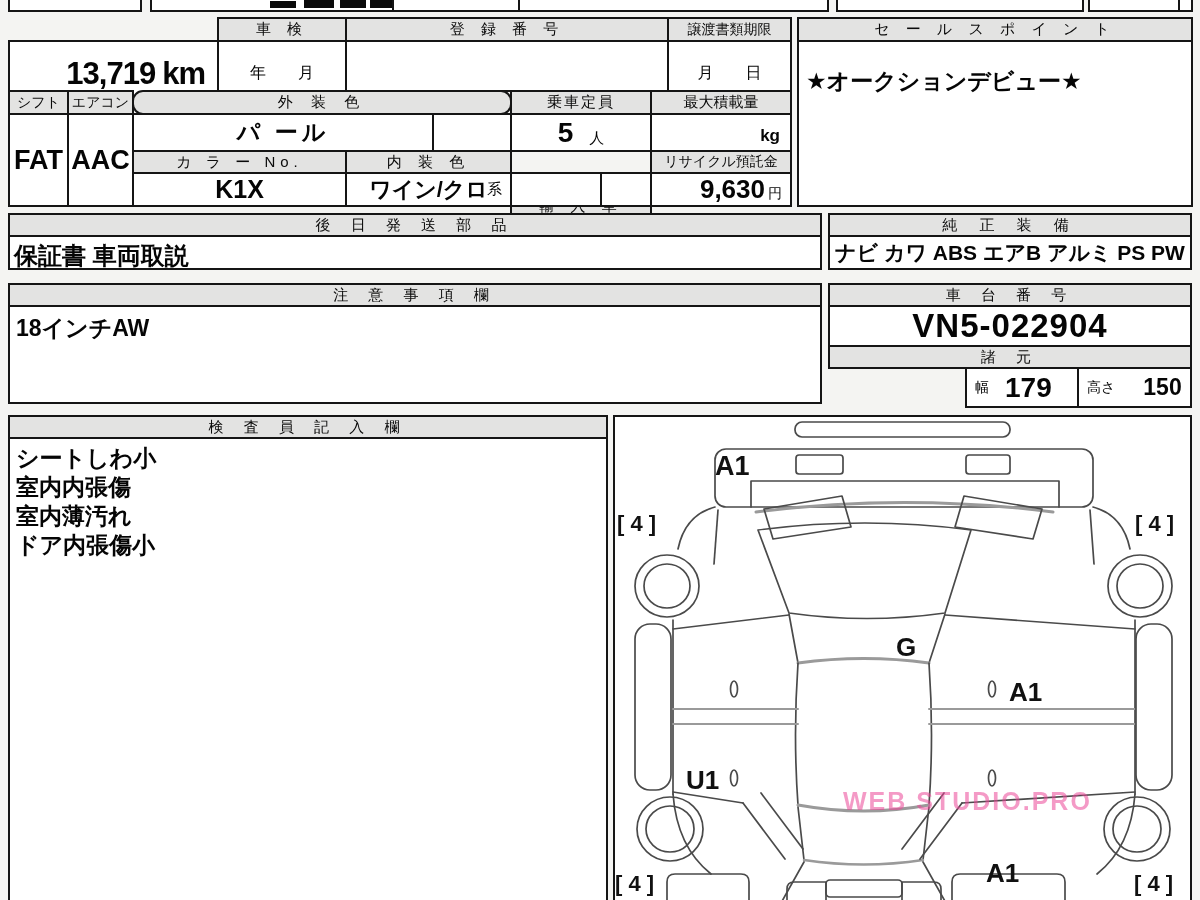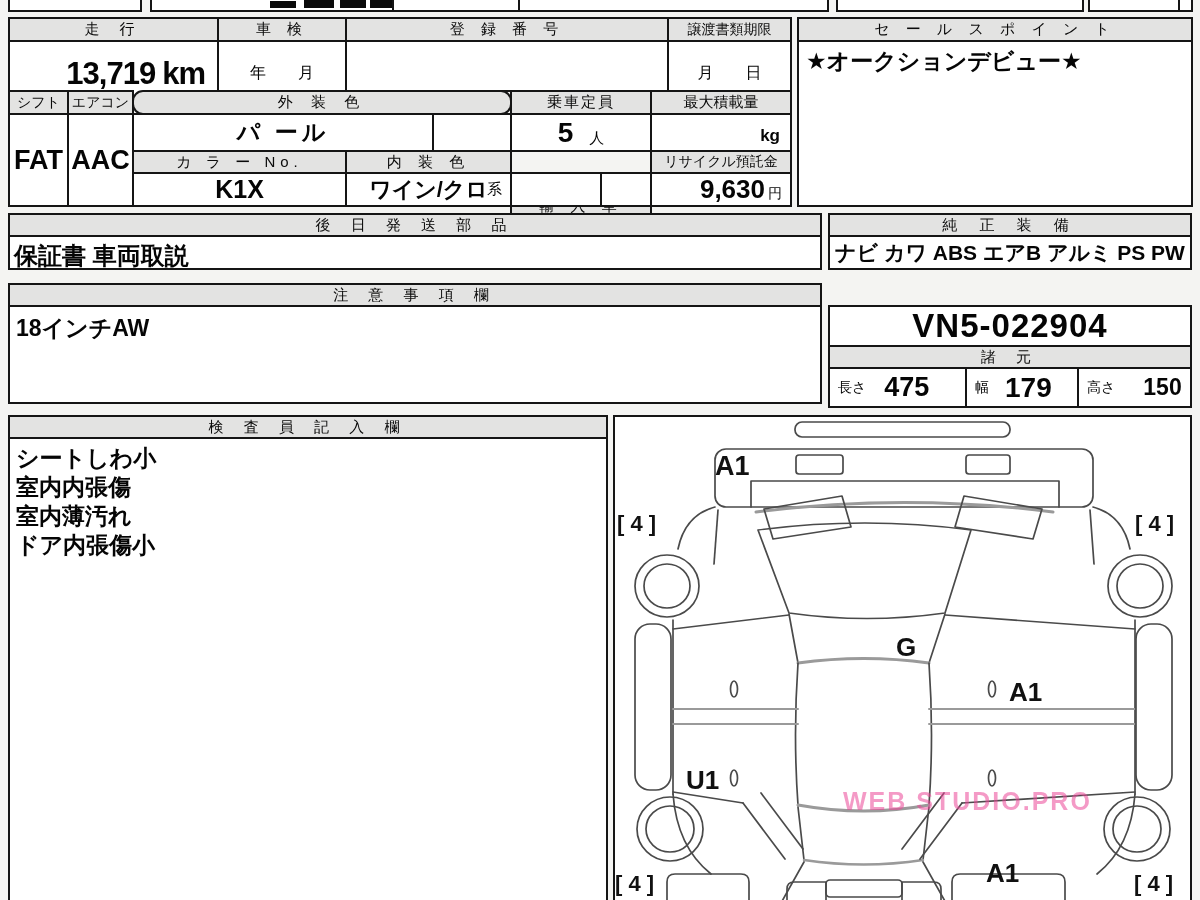--- a/index.html
+++ b/index.html
@@ -26,21 +26,20 @@
     <span class="blob" style="left:152px;bottom:2px;width:30px;height:9px;"></span>
     <span class="blob" style="left:188px;bottom:2px;width:26px;height:10px;"></span>
     <span class="blob" style="left:218px;bottom:2px;width:22px;height:8px;"></span>
   </div>
   <div class="cell cut" style="left:392px;top:-4px;width:128px;height:16px;"></div>
   <div class="cell cut" style="left:518px;top:-4px;width:311px;height:16px;"></div>
   <div class="cell cut" style="left:836px;top:-4px;width:248px;height:16px;"></div>
   <div class="cell cut" style="left:1088px;top:-4px;width:92px;height:16px;"></div>
   <div class="cell cut" style="left:1178px;top:-4px;width:15px;height:16px;"></div>
 
-  <div class="cell hdr" style="left:8px;top:17px;width:211px;height:25px;letter-spacing:8px;">走 行</div>
   <div class="cell hdr" style="left:217px;top:17px;width:130px;height:25px;letter-spacing:6px;">車 検</div>
   <div class="cell hdr" style="left:345px;top:17px;width:324px;height:25px;letter-spacing:6px;">登 録 番 号</div>
   <div class="cell hdr" style="left:667px;top:17px;width:125px;height:25px;font-size:14px;">譲渡書類期限</div>
 
   <div class="cell val" style="left:8px;top:40px;width:211px;height:68px;justify-content:flex-end;padding-right:12px;font-size:31px;letter-spacing:-1px;">
     <span>13,719</span>
     <span style="margin-left:7px;">km</span>
   </div>
   <div class="cell" style="left:217px;top:40px;width:130px;height:52px;">
     <div style="position:absolute;bottom:6px;left:0;right:0;text-align:center;font-size:16px;">年　　月</div>
@@ -79,42 +78,39 @@
   </div>
   <div class="cell" style="left:510px;top:172px;width:92px;height:35px;"></div>
   <div class="cell" style="left:600px;top:172px;width:52px;height:35px;"></div>
   <div class="cell val" style="left:650px;top:172px;width:142px;height:35px;justify-content:flex-end;padding-right:8px;">
     <span style="font-size:26px;">9,630</span>
     <span style="font-size:14px;font-weight:normal;margin-left:3px;margin-top:8px;">円</span>
   </div>
 
   <div class="cell hdr" style="left:797px;top:17px;width:396px;height:25px;letter-spacing:6px;">セ ー ル ス ポ イ ン ト</div>
   <div class="cell" style="left:797px;top:40px;width:396px;height:167px;">
-    <div style="position:absolute;left:7px;top:4px;font-size:23px;font-weight:bold;">★オークションデビュー★</div>
+    <div style="position:absolute;left:7px;top:24px;font-size:23px;font-weight:bold;">★オークションデビュー★</div>
   </div>
 
   <div class="cell hdr" style="left:8px;top:213px;width:814px;height:24px;letter-spacing:8px;">後 日 発 送 部 品</div>
   <div class="cell" style="left:8px;top:235px;width:814px;height:35px;">
     <div style="position:absolute;left:4px;top:3px;font-size:24px;font-weight:bold;">保証書 車両取説</div>
   </div>
 
   <div class="cell hdr" style="left:828px;top:213px;width:364px;height:24px;letter-spacing:9px;">純 正 装 備</div>
   <div class="cell val" style="left:828px;top:235px;width:364px;height:35px;font-size:21px;letter-spacing:0;">ナビ カワ ABS エアB アルミ PS PW</div>
 
   <div class="cell hdr" style="left:8px;top:283px;width:814px;height:24px;letter-spacing:8px;">注 意 事 項 欄</div>
   <div class="cell" style="left:8px;top:305px;width:814px;height:99px;">
     <div style="position:absolute;left:6px;top:6px;font-size:23px;font-weight:bold;">18インチAW</div>
   </div>
 
+  <div class="cell hdr" style="left:828px;top:283px;width:364px;height:24px;letter-spacing:8px;">車 台 番 号</div>
   <div class="cell val" style="left:828px;top:305px;width:364px;height:42px;font-size:33px;letter-spacing:1px;">VN5-022904</div>
   <div class="cell hdr" style="left:828px;top:345px;width:364px;height:24px;letter-spacing:8px;">諸 元</div>
-  <div class="cell val" style="left:828px;top:367px;width:139px;height:41px;justify-content:flex-start;padding-left:8px;">
-    <span style="font-size:14px;font-weight:normal;">長さ</span>
-    <span style="font-size:27px;margin-left:18px;">475</span>
-  </div>
   <div class="cell val" style="left:965px;top:367px;width:114px;height:41px;justify-content:flex-start;padding-left:8px;">
     <span style="font-size:14px;font-weight:normal;">幅</span>
     <span style="font-size:28px;margin-left:16px;">179</span>
   </div>
   <div class="cell val" style="left:1077px;top:367px;width:115px;height:41px;justify-content:flex-start;padding-left:8px;">
     <span style="font-size:14px;font-weight:normal;">高さ</span>
     <span style="font-size:23px;margin-left:28px;">150</span>
   </div>
 
   <div class="cell hdr" style="left:8px;top:415px;width:600px;height:24px;letter-spacing:8px;">検 査 員 記 入 欄</div>

